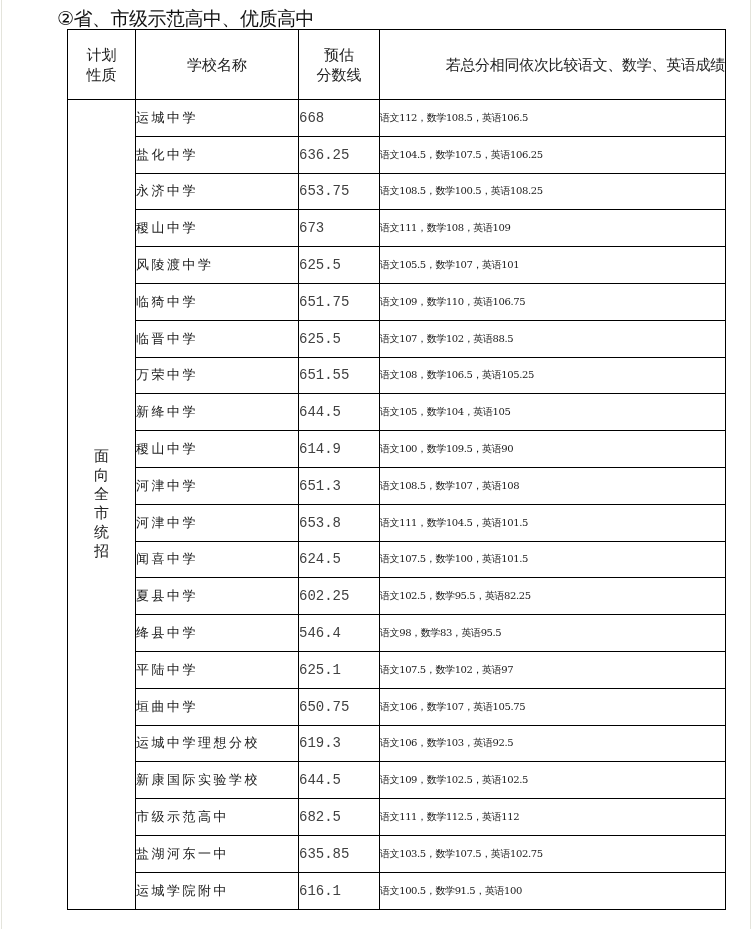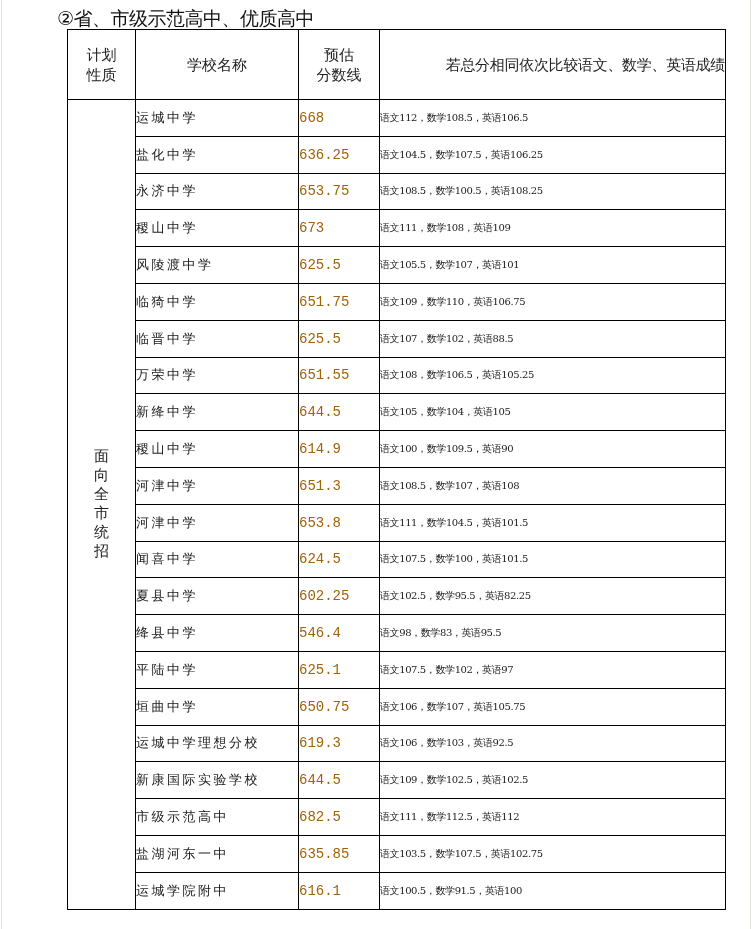--- a/index.html
+++ b/index.html
@@ -23,21 +23,21 @@
   th { font-size: 15px; line-height: 20px; color: #222; }
   th.h-plan, th.h-name, th.h-score { text-align: center; }
   th.h-cmp { text-align: right; padding-left: 6px; white-space: nowrap; letter-spacing: -0.3px; }
   tr.head-row { height: 70px; }
   tr.data-row { height: 36.8px; }
   td.plan-cell {
     text-align: center; font-size: 15px; line-height: 19px; color: #222; padding-top: 40px;
   }
   td.plan-cell span { display: block; }
   td.name { font-family: "DejaVu Serif", "Liberation Serif", serif; font-size: 13px; letter-spacing: 2.5px; padding-left: 8px; white-space: nowrap; color: #1a1a1a; }
-  td.score { font-family: "Liberation Mono", "DejaVu Sans Mono", monospace; font-size: 14px; padding-left: 7px; color: #a16207; }
+  td.score { font-family: "Liberation Mono", "DejaVu Sans Mono", monospace; font-size: 14px; padding-left: 7px; color: #404040; }
   td.cmp { font-family: "DejaVu Serif", "Liberation Serif", serif; font-size: 10px; padding-left: 6px; white-space: nowrap; letter-spacing: -0.4px; color: #1a1a1a; }
 </style>
 </head>
 <body>
 
 <div class="edge-left"></div>
 <div class="edge-right"></div>
 
 <div class="section-title">②省、市级示范高中、优质高中</div>
 

